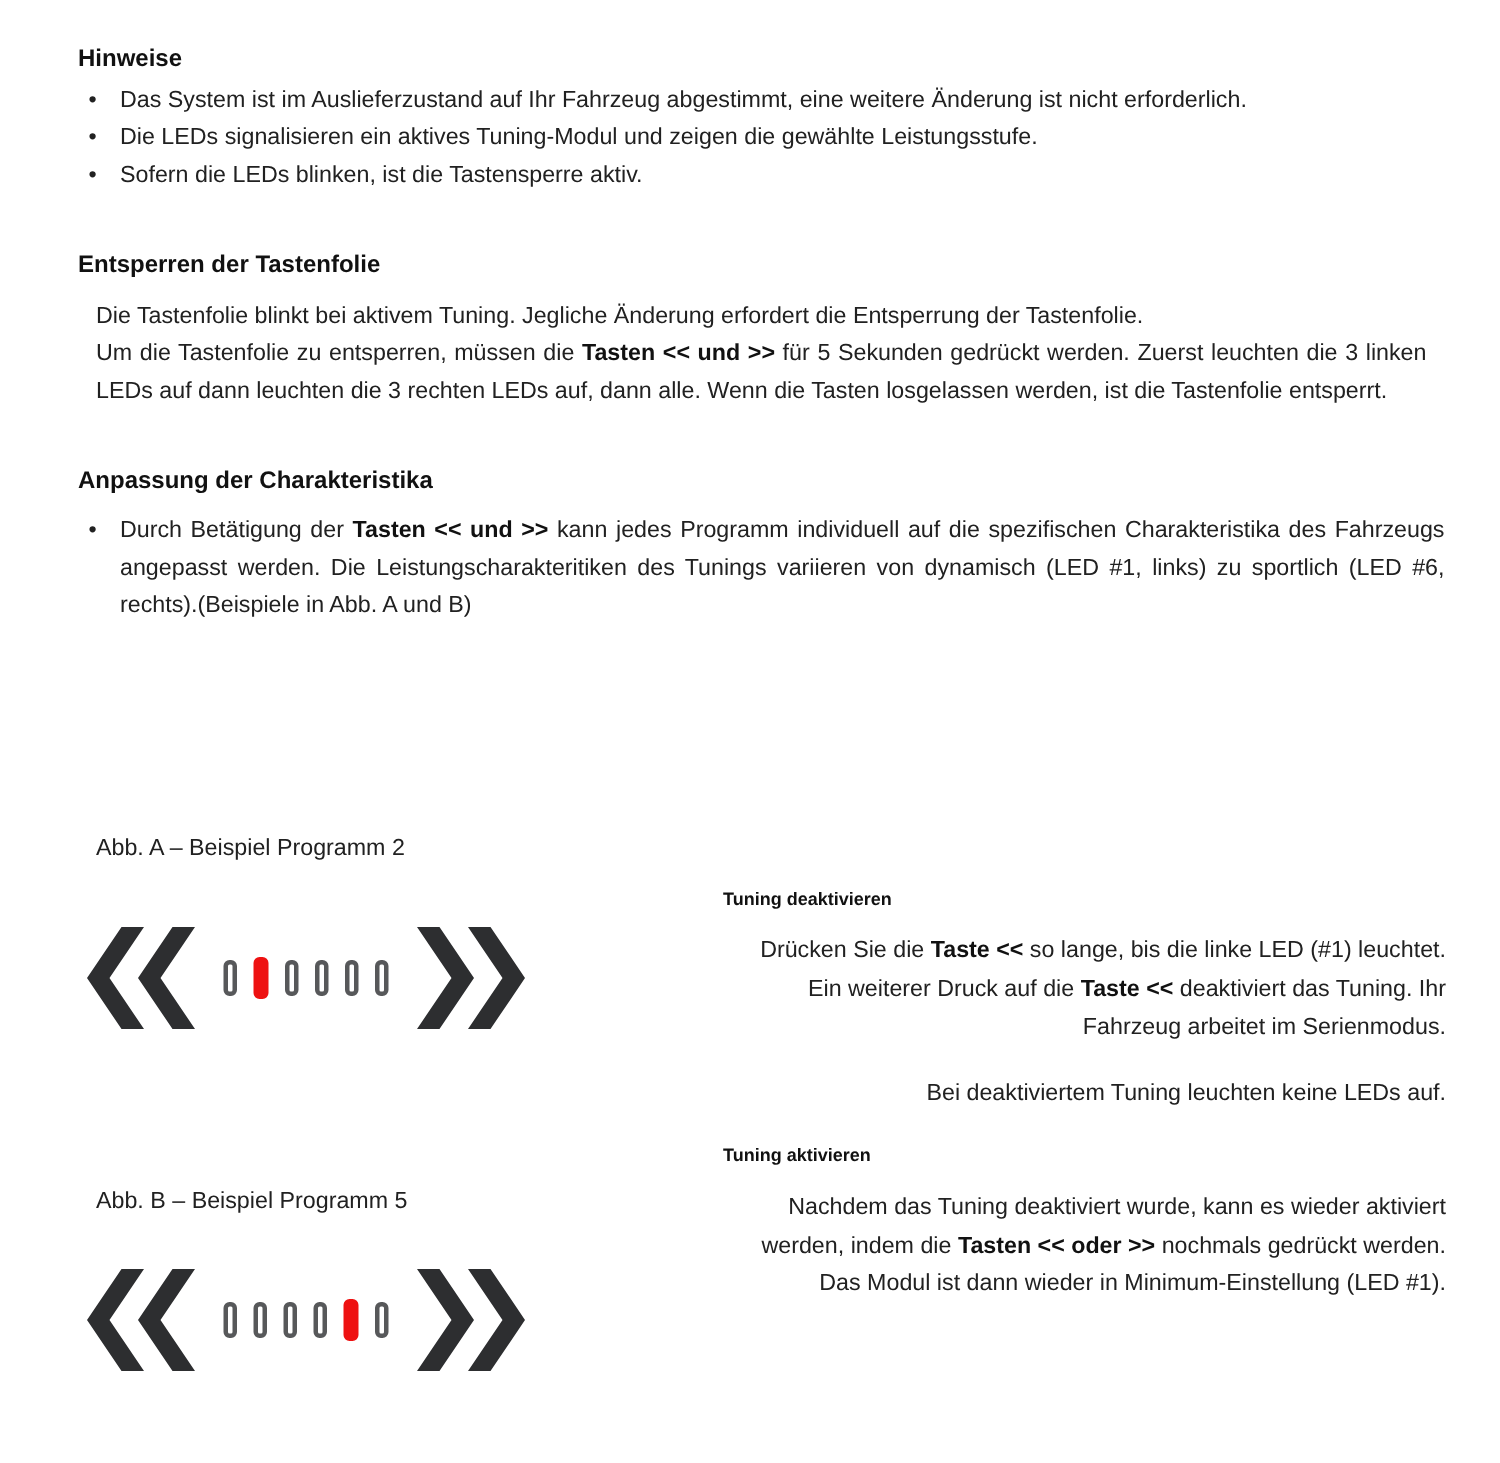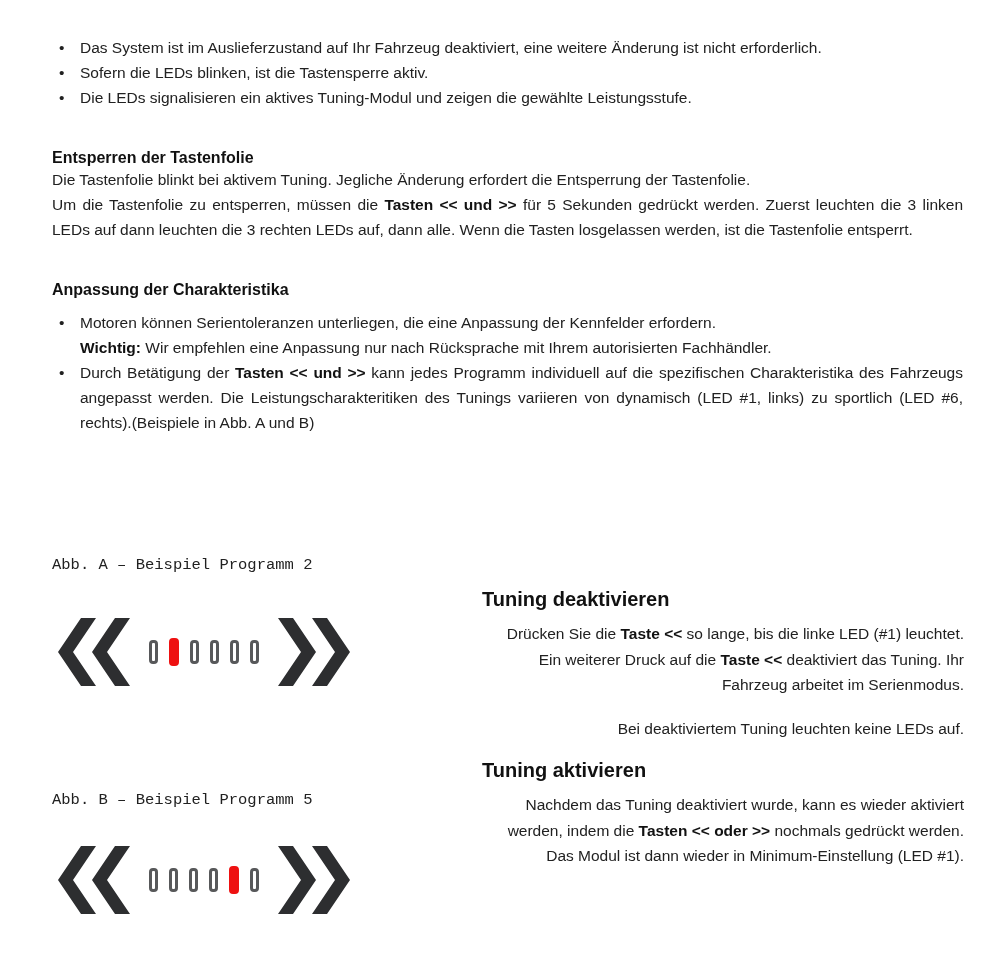--- a/index.html
+++ b/index.html
@@ -22,69 +22,66 @@
   .sec-title{font-size:16px;line-height:19px;font-weight:700;color:var(--heading);margin:0;}
   ul.bullets{list-style:none;margin:5px 0 0;padding:0;}
   ul.bullets li{position:relative;padding-left:28px;}
   ul.bullets li::before{content:"\2022";position:absolute;left:7px;top:0;color:var(--text);}
   .just{text-align:justify;}
   .block{display:block;}
   b{font-weight:700;color:var(--heading);}
   .mt-sec{margin-top:38px;}
   .mt-par{margin-top:26px;}
   .mt-li{}
-  .para{margin:0;}
+  .para{margin:12px;}
   
-  .fig-caption{position:absolute;left:52px;white-space:nowrap;font-family:Liberation Mono, monospace;}
+  .fig-caption{position:absolute;left:64px;white-space:nowrap;}
   #caption-a{top:553px;}
   #caption-b{top:788px;}
   .figure{position:absolute;display:flex;align-items:center;gap:19px;height:68px;}
   #figure-a{left:58px;top:618px;}
   #figure-b{left:58px;top:846px;}
   .chev{display:block;color:var(--chevron);}
   .leds{display:flex;align-items:center;gap:11px;height:68px;}
   .led{width:9px;height:24px;border:3px solid var(--led-border);border-radius:4px;background:#fff;}
   .led.on{width:10px;height:28px;border-color:var(--led-red);background:var(--led-red);}
   .right-col{position:absolute;left:482px;top:589px;width:482px;line-height:25.5px;}
-  .right-col .sub-title{font-size:20px;line-height:20px;font-weight:700;color:var(--heading);margin:0;}
+  .right-col .sub-title{font-size:12px;line-height:20px;font-weight:700;color:var(--heading);margin:0;}
   .right-col p{margin:12px 0 0;text-align:right;}
   .right-col .gap-before{margin-top:18px;}
   .right-col .title-gap{margin-top:19px;}
 </style>
 </head>
 <body>
 
 <div class="flow">
 
+  <h2 class="sec-title">Hinweise</h2>
   <ul class="bullets">
     <li class="just">
-      <span>Das System ist im Auslieferzustand auf Ihr Fahrzeug deaktiviert, eine weitere Änderung ist nicht erforderlich.</span>
+      <span>Das System ist im Auslieferzustand auf Ihr Fahrzeug abgestimmt, eine weitere Änderung ist nicht erforderlich.</span>
+    </li>
+    <li>
+      <span>Die LEDs signalisieren ein aktives Tuning-Modul und zeigen die gewählte Leistungsstufe.</span>
     </li>
     <li>
       <span>Sofern die LEDs blinken, ist die Tastensperre aktiv.</span>
-    </li>
-    <li>
-      <span>Die LEDs signalisieren ein aktives Tuning-Modul und zeigen die gewählte Leistungsstufe.</span>
     </li>
   </ul>
 
   <h2 class="sec-title mt-sec">Entsperren der Tastenfolie</h2>
   <div class="para mt-par">
     <span class="block">Die Tastenfolie blinkt bei aktivem Tuning. Jegliche Änderung erfordert die Entsperrung der Tastenfolie.</span>
     <div class="just">
       <span>Um die Tastenfolie zu entsperren, müssen die </span><b>Tasten &lt;&lt; und &gt;&gt;</b><span> für 5 Sekunden gedrückt werden. Zuerst leuchten die 3 linken LEDs auf dann leuchten die 3 rechten LEDs auf, dann alle. Wenn die Tasten losgelassen werden, ist die Tastenfolie entsperrt.</span>
     </div>
   </div>
 
   <h2 class="sec-title mt-sec">Anpassung der Charakteristika</h2>
   <ul class="bullets" style="margin-top:11px;">
-    <li>
-      <span class="block">Motoren können Serientoleranzen unterliegen, die eine Anpassung der Kennfelder erfordern.</span>
-      <span class="block"><b>Wichtig:</b><span> Wir empfehlen eine Anpassung nur nach Rücksprache mit Ihrem autorisierten Fachhändler.</span></span>
-    </li>
     <li class="mt-li just">
       <span>Durch Betätigung der </span><b>Tasten &lt;&lt; und &gt;&gt;</b><span> kann jedes Programm individuell auf die spezifischen Charakteristika des Fahrzeugs angepasst werden. Die Leistungscharakteritiken des Tunings variieren von dynamisch (LED #1, links) zu sportlich (LED #6, rechts).(Beispiele in Abb. A und B)</span>
     </li>
   </ul>
 
 </div>
 
 <div id="caption-a" class="fig-caption">Abb. A – Beispiel Programm 2</div>
 
 <div id="figure-a" class="figure">

